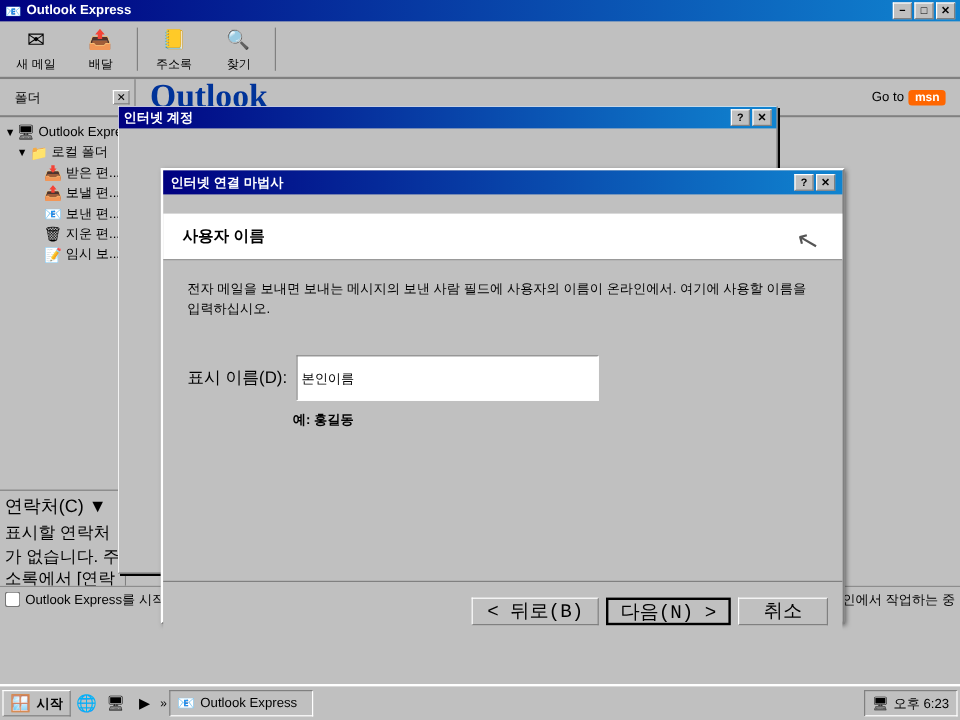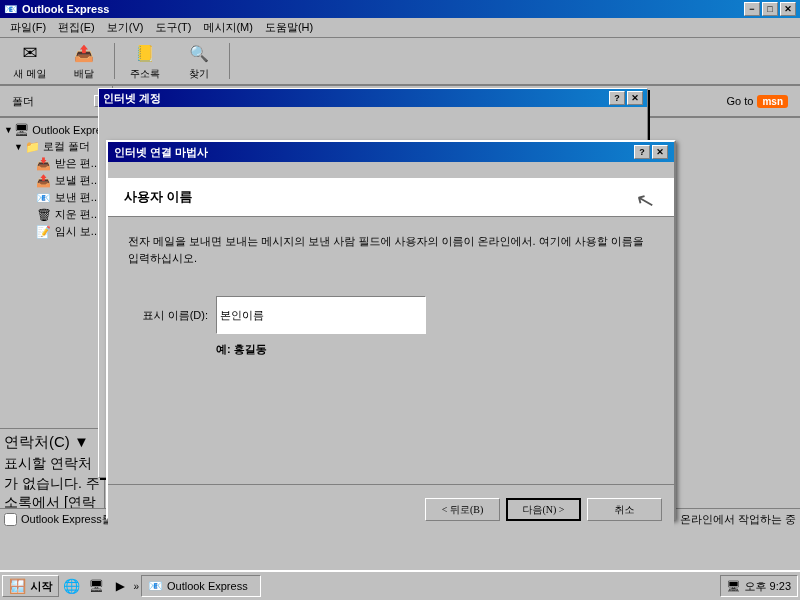--- a/index.html
+++ b/index.html
@@ -303,21 +303,21 @@
     .dialog-title-controls {
       margin-left: auto;
       display: flex;
       gap: 2px;
     }
 
     
     .wizard-dialog {
       position: absolute;
       top: 140px;
-      left: 106px;
+      left: 134px;
       width: 570px;
       height: 380px;
       background: #c0c0c0;
       border: 2px solid;
       border-color: #ffffff #808080 #808080 #ffffff;
       z-index: 20;
       box-shadow: 2px 2px 4px rgba(0,0,0,0.5);
     }
     .wizard-title-bar {
       background: linear-gradient(to right, #000080, #1084d0);
@@ -363,30 +363,29 @@
       line-height: 1.5;
       margin-bottom: 20px;
     }
     .form-row {
       display: flex;
       align-items: center;
       gap: 8px;
       margin-bottom: 8px;
     }
     .form-label {
-      font-size: 11px;
+      font-size: 14px;
       min-width: 80px;
-      text-align: right;
     }
     .form-input {
       background: white;
       border: 1px solid;
       border-color: #808080 #ffffff #ffffff #808080;
       height: 20px;
-      width: 210px;
+      width: 252px;
       padding: 18px 3px;
       font-size: 11px;
       font-family: Liberation Mono, monospace;
     }
     .form-example {
       font-size: 11px;
       margin-left: 88px;
       color: black;
       font-weight: bold;
     }
@@ -399,23 +398,23 @@
       justify-content: flex-end;
       padding: 0 12px;
       gap: 6px;
     }
     .wizard-btn {
       height: 23px;
       padding: 0 12px;
       background: #c0c0c0;
       border: 1px solid;
       border-color: #ffffff #808080 #808080 #ffffff;
-      font-size: 10px;
-      cursor: pointer;
-      font-family: Liberation Serif, serif;
+      font-size: 16px;
+      cursor: pointer;
+      font-family: Liberation Mono, monospace;
       min-width: 75px;
     }
     .wizard-btn.focused {
       border: 2px solid black;
       padding: 0 10px;
     }
   </style>
 </head>
 <body>
 
@@ -424,28 +423,20 @@
   <div class="title-bar">
     <span class="title-bar-icon">📧</span>
     <span>Outlook Express</span>
     <div class="title-bar-controls">
       <div class="title-btn">−</div>
       <div class="title-btn">□</div>
       <div class="title-btn">✕</div>
     </div>
   </div>
 
-  <div class="menu-bar">
-    <span class="menu-item">파일(F)</span>
-    <span class="menu-item">편집(E)</span>
-    <span class="menu-item">보기(V)</span>
-    <span class="menu-item">도구(T)</span>
-    <span class="menu-item">메시지(M)</span>
-    <span class="menu-item">도움말(H)</span>
-  </div>
 
   <div class="toolbar">
     <div class="toolbar-btn">
       <span class="toolbar-icon">✉</span>
       <span class="toolbar-label">새 메일</span>
     </div>
     <div class="toolbar-btn">
       <span class="toolbar-icon" style="font-size:16px;">📤</span>
       <span class="toolbar-label">배달</span>
     </div>
@@ -547,21 +538,21 @@
     <div style="width:22px; height:22px; display:flex; align-items:center; justify-content:center; font-size:14px; cursor:pointer;">🌐</div>
     <div style="width:22px; height:22px; display:flex; align-items:center; justify-content:center; font-size:12px; cursor:pointer;">🖥</div>
     <div style="width:22px; height:22px; display:flex; align-items:center; justify-content:center; font-size:12px; cursor:pointer;">▶</div>
     <div style="font-size:10px; cursor:pointer;">»</div>
     <div class="taskbar-item">
       <span style="font-size:12px;">📧</span>
       <span>Outlook Express</span>
     </div>
     <div class="taskbar-tray">
       <span>🖥</span>
-      <span>오후 9:23</span>
+      <span>오후 6:23</span>
     </div>
   </div>
 
   <div class="overlay-bg">
     <div class="dialog-title-bar">
       <span>인터넷 계정</span>
       <div class="dialog-title-controls">
         <div class="title-btn">?</div>
         <div class="title-btn">✕</div>
       </div>

